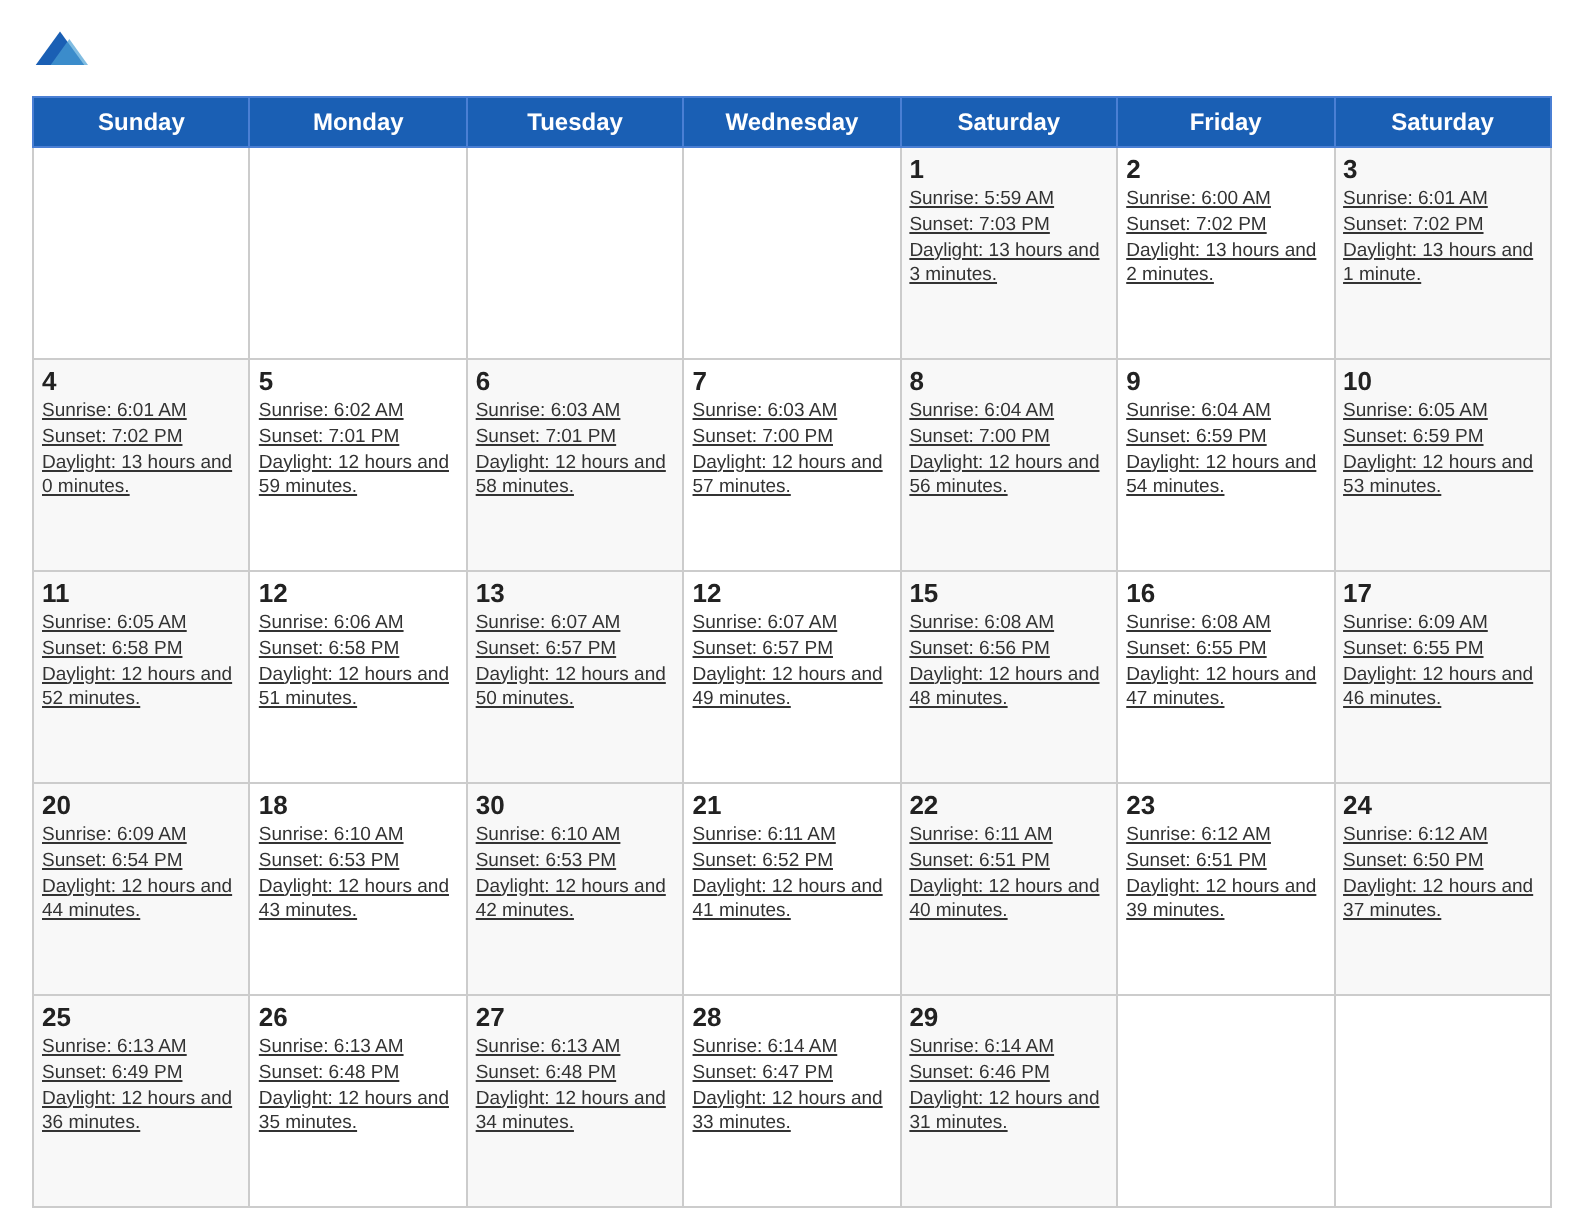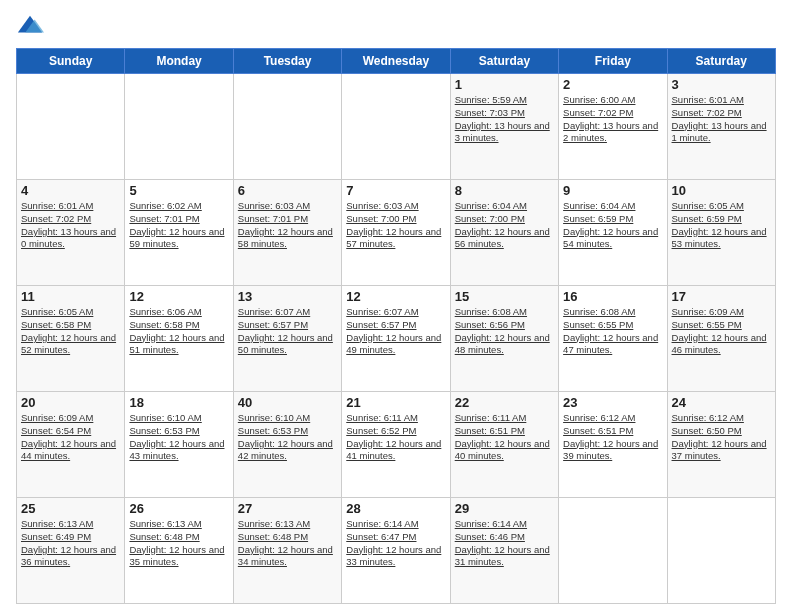--- a/index.html
+++ b/index.html
@@ -221,21 +221,21 @@
         <tr>
           <td>
             <div class="cell-day">20</div>
             <div class="cell-info">Sunrise: 6:09 AM<br>Sunset: 6:54 PM<br>Daylight: 12 hours and 44 minutes.</div>
           </td>
           <td>
             <div class="cell-day">18</div>
             <div class="cell-info">Sunrise: 6:10 AM<br>Sunset: 6:53 PM<br>Daylight: 12 hours and 43 minutes.</div>
           </td>
           <td>
-            <div class="cell-day">40</div>
+            <div class="cell-day">30</div>
             <div class="cell-info">Sunrise: 6:10 AM<br>Sunset: 6:53 PM<br>Daylight: 12 hours and 42 minutes.</div>
           </td>
           <td>
             <div class="cell-day">21</div>
             <div class="cell-info">Sunrise: 6:11 AM<br>Sunset: 6:52 PM<br>Daylight: 12 hours and 41 minutes.</div>
           </td>
           <td>
             <div class="cell-day">22</div>
             <div class="cell-info">Sunrise: 6:11 AM<br>Sunset: 6:51 PM<br>Daylight: 12 hours and 40 minutes.</div>
           </td>

